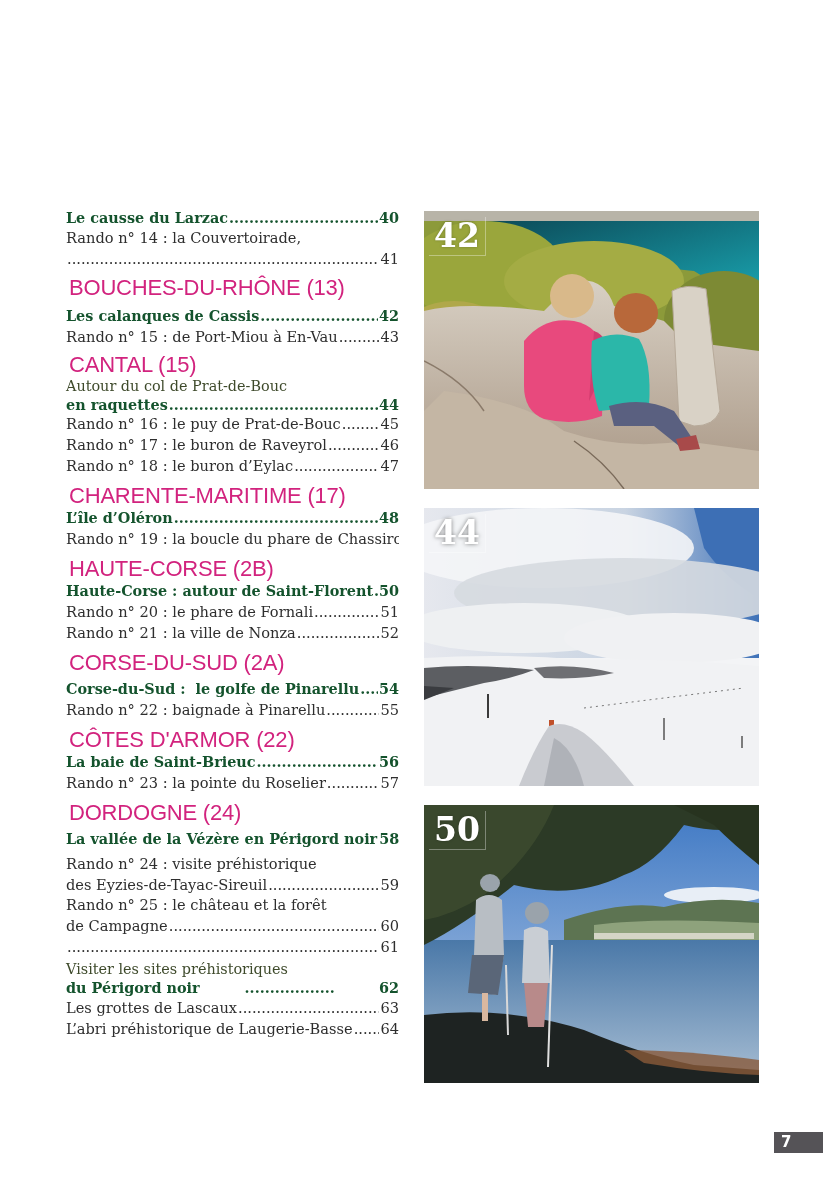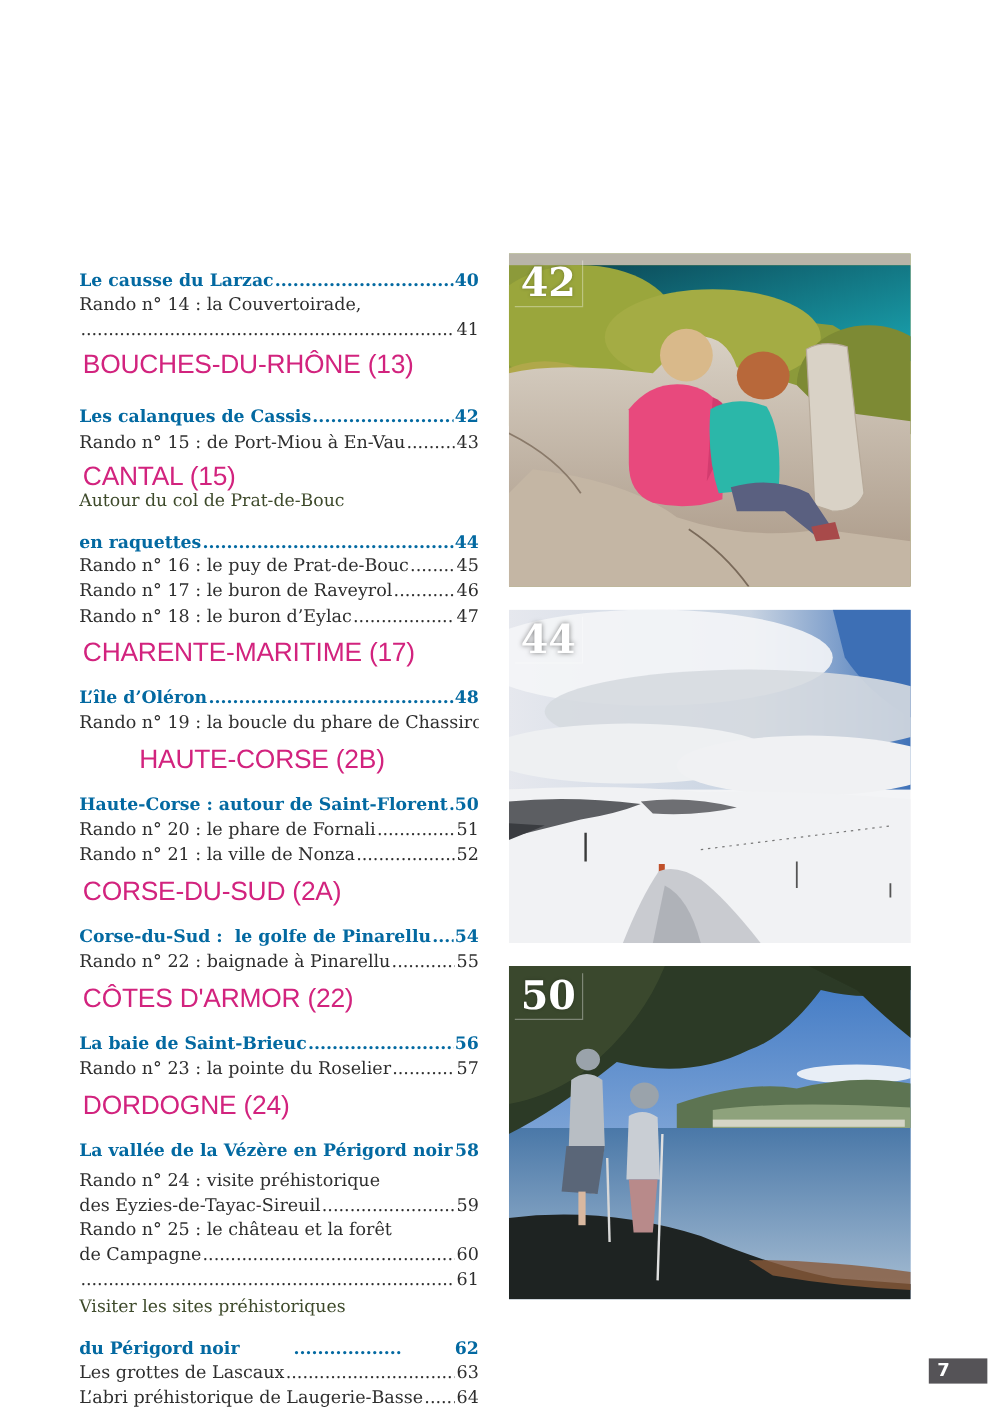--- a/index.html
+++ b/index.html
@@ -29,23 +29,22 @@
       align-items: baseline;
       width: 333px;
       line-height: 21px;
       font-size: 14.6px;
       color: #2e2e2e;
       white-space: nowrap;
       overflow: hidden;
     }
     .entry.bold {
       font-weight: bold;
-      color: #0369a1;
+      color: #14532d;
       font-size: 14.4px;
-      margin-top: 16px;
     }
     .entry .txt { flex: 0 0 auto; }
     .entry .dots {
       flex: 1 1 auto;
       overflow: hidden;
       white-space: nowrap;
       letter-spacing: 0px;
       margin: 0 1px;
     }
     .entry .dots::before {
@@ -168,21 +167,21 @@
       <span class="pg">48</span>
     </div>
     <div class="entry">
       <span class="txt">Rando n° 19 : la boucle du phare de Chassiron</span>
       <span class="dots"></span>
 
     </div>
   </div>
 
   <div class="section">
-    <div class="dept-heading" style="margin-top:9px; margin-bottom:0;margin-left:47px;">HAUTE-CORSE (2B)</div>
+    <div class="dept-heading" style="margin-top:9px; margin-bottom:0;">HAUTE-CORSE (2B)</div>
     <div class="entry bold">
       <span class="txt">Haute-Corse : autour de Saint-Florent</span>
       <span class="dots"></span>
       <span class="pg">50</span>
     </div>
     <div class="entry">
       <span class="txt">Rando n° 20 : le phare de Fornali</span>
       <span class="dots"></span>
       <span class="pg">51</span>
     </div>

